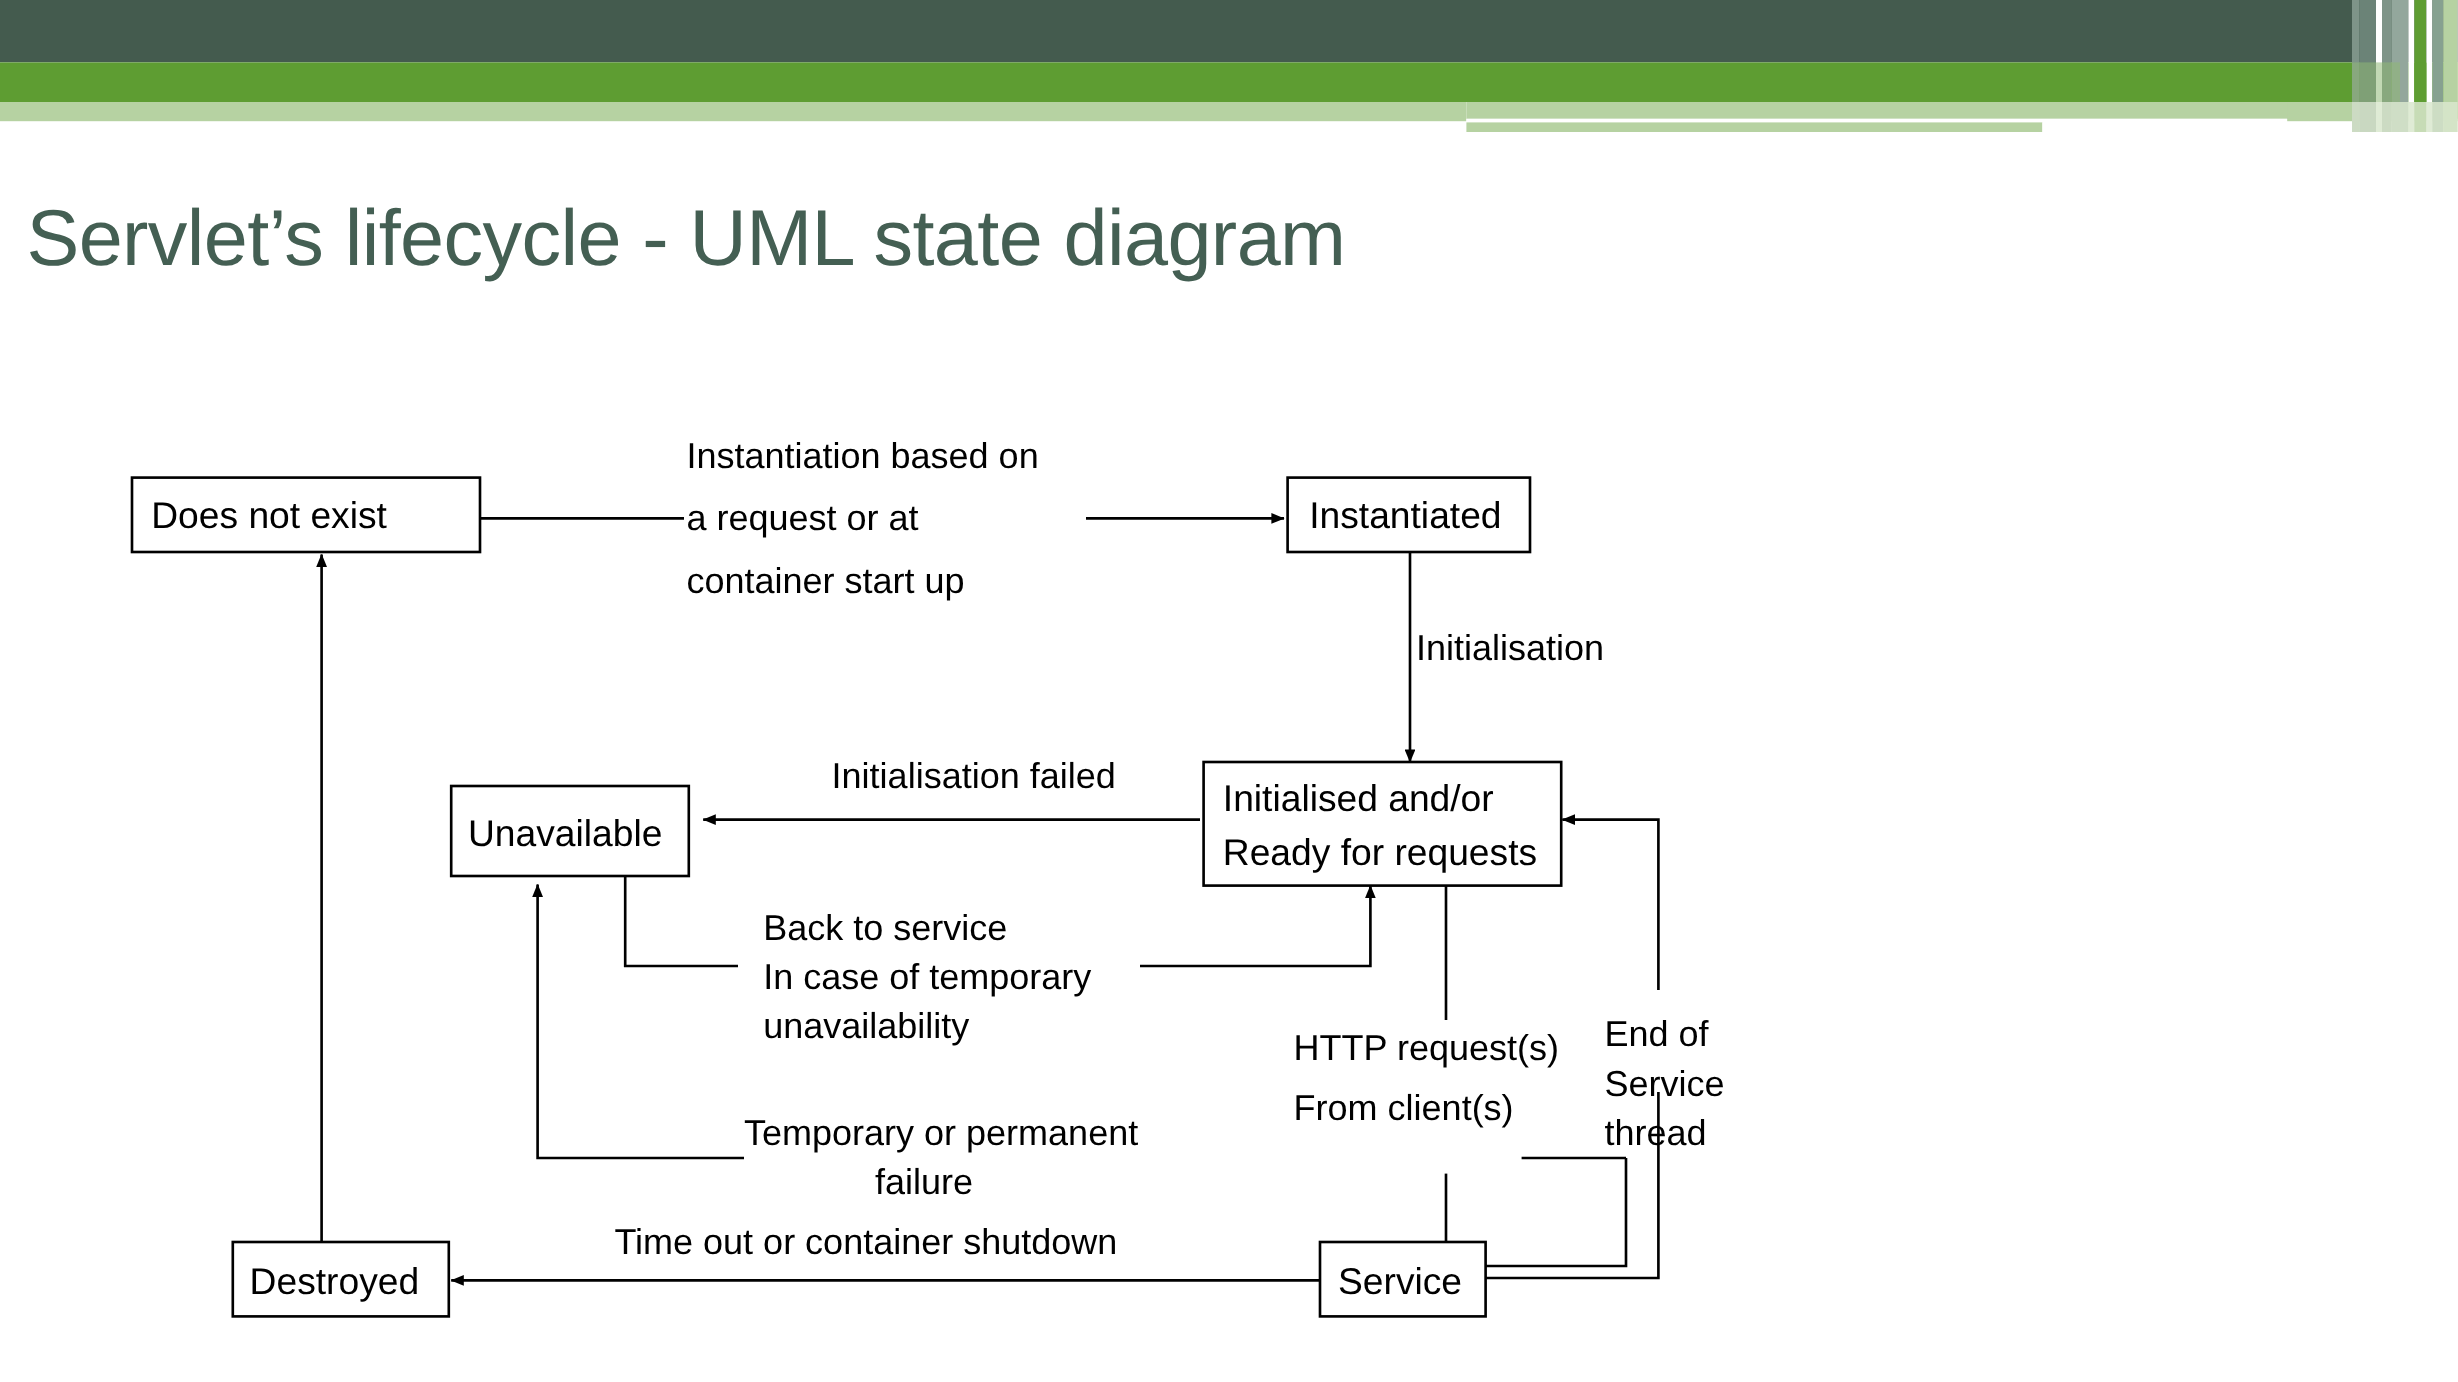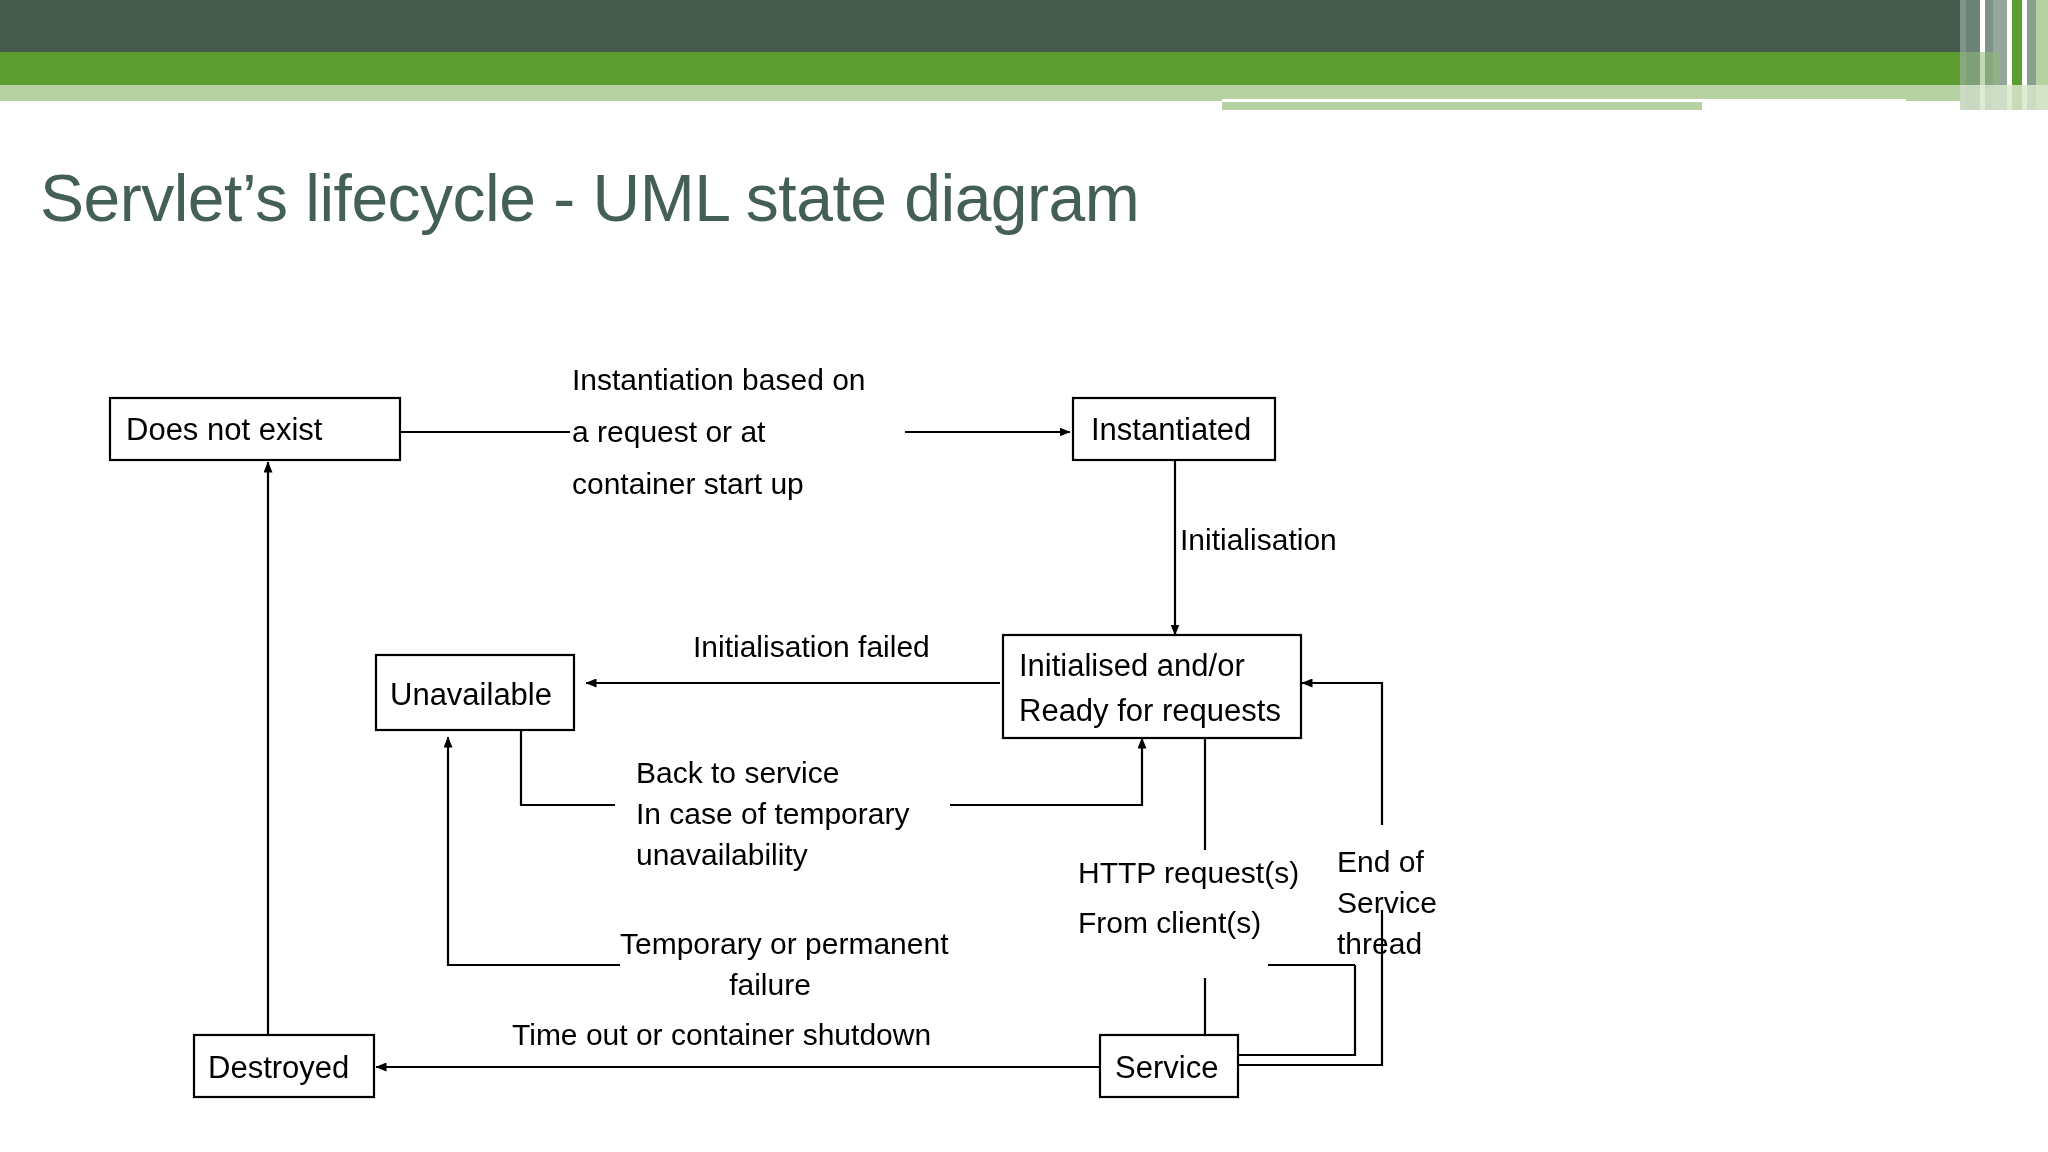--- a/index.html
+++ b/index.html
@@ -18,21 +18,21 @@
   
   #header-band {
     position: absolute;
     left: 0; top: 0;
     width: 2048px; height: 110px;
   }
 
   
   #page-title {
     position: absolute;
-    left: 40px;
+    left: 22px;
     top: 118px;
     font-size: 66px;
     font-weight: 400;
     color: #445F53;
     letter-spacing: -0.5px;
     white-space: nowrap;
     line-height: 1.1;
   }
 
   

